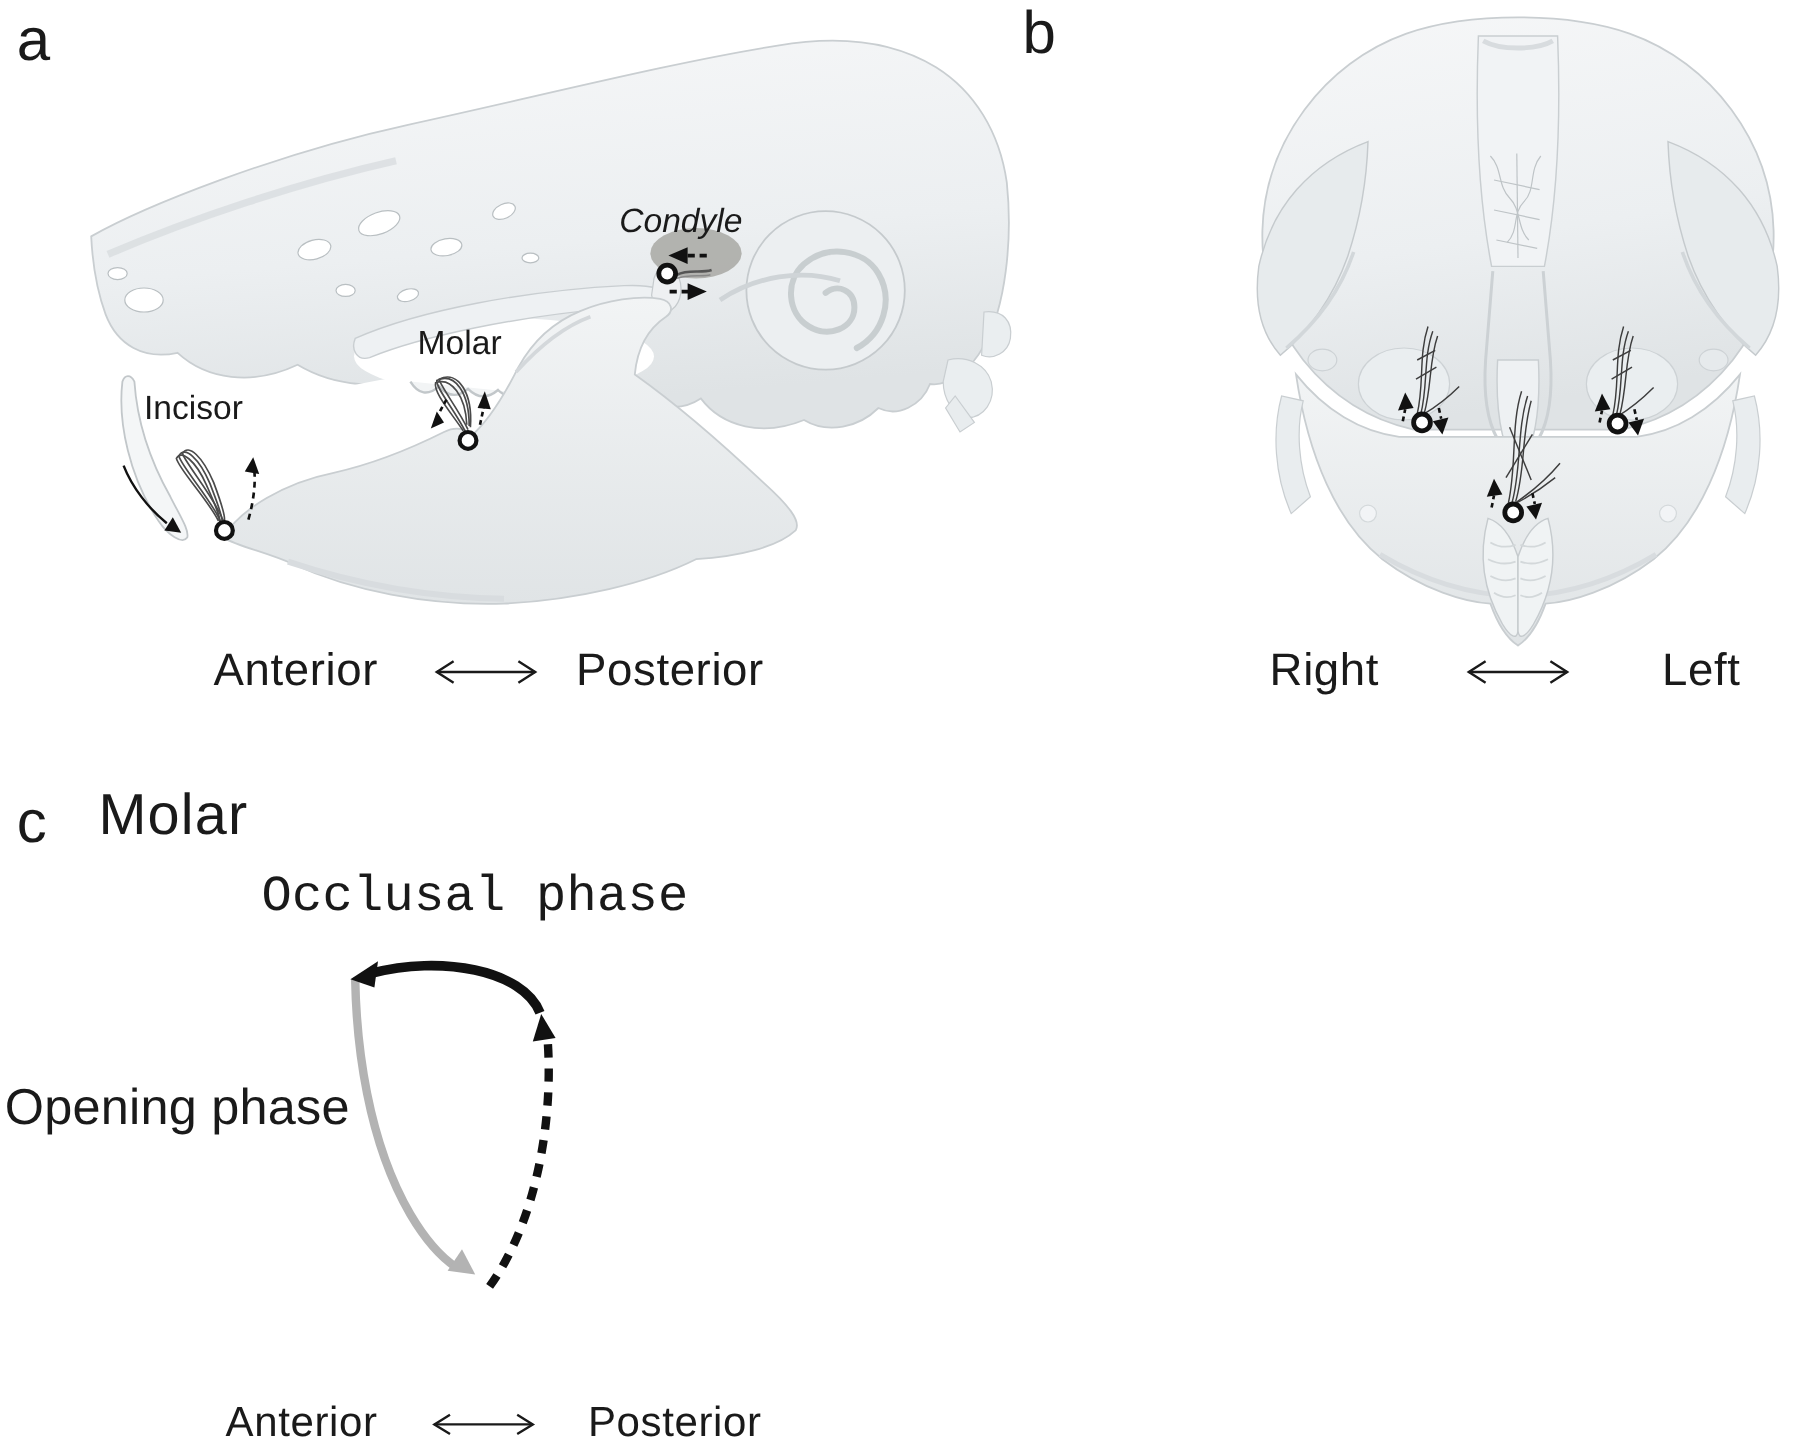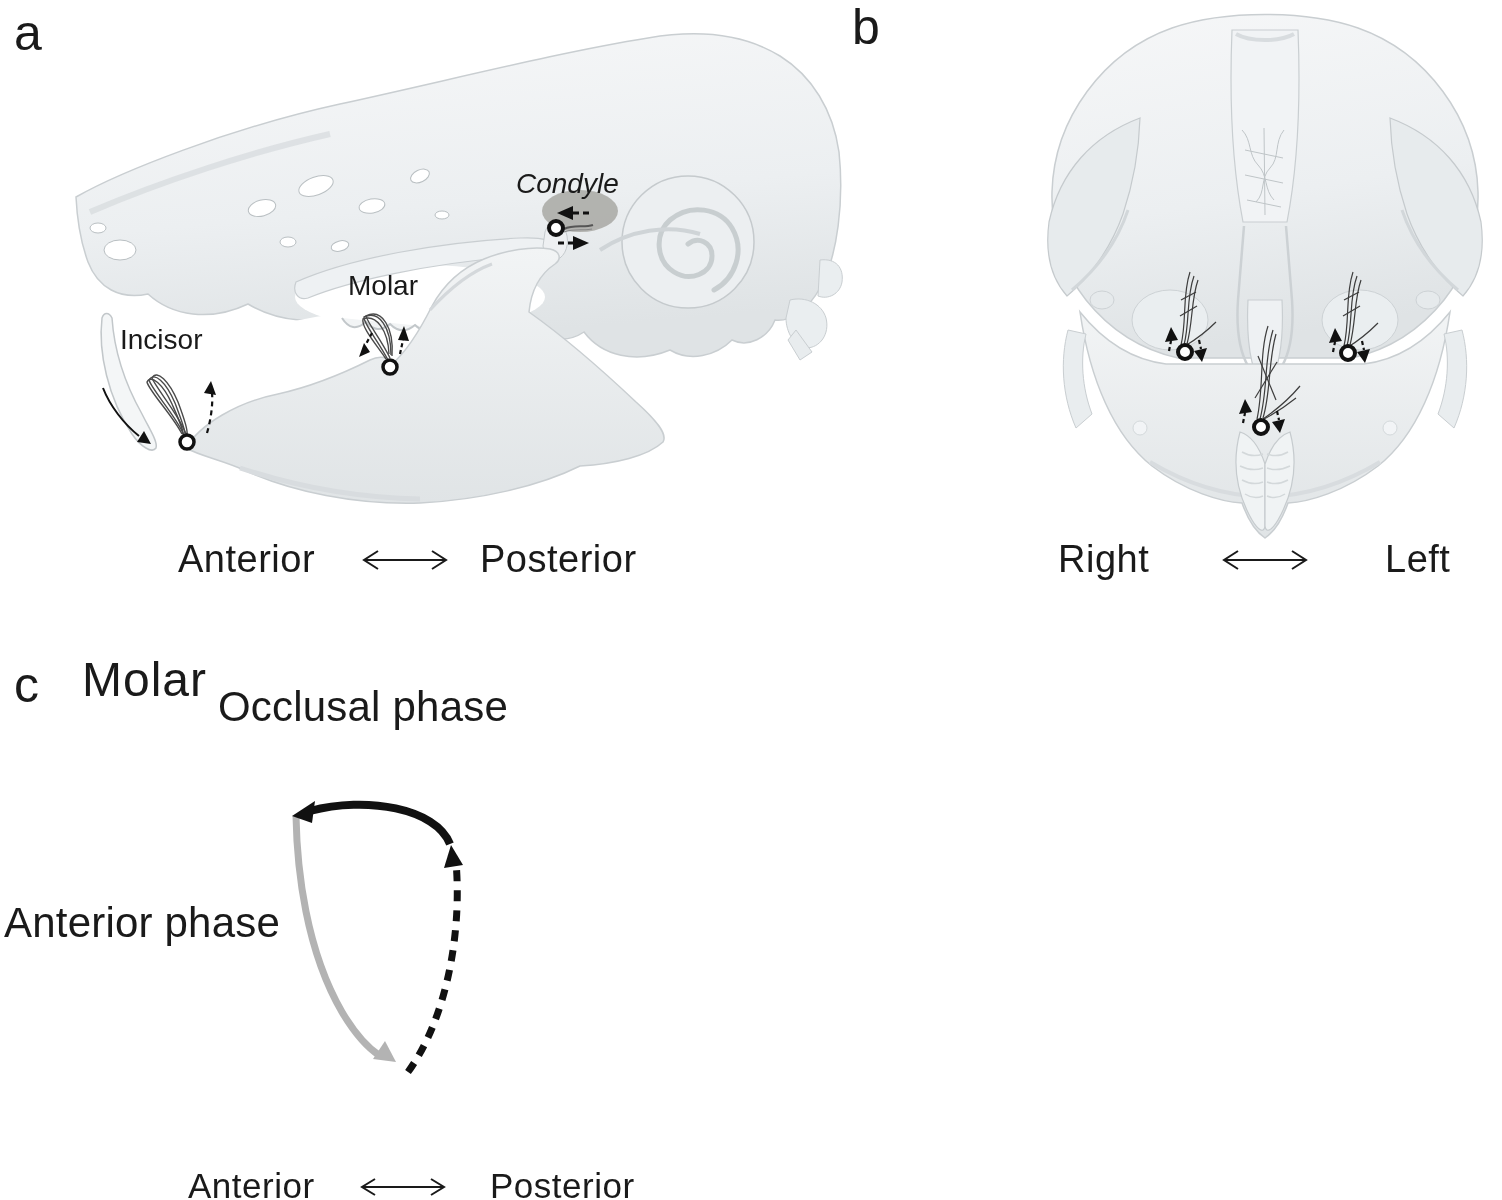--- a/index.html
+++ b/index.html
@@ -259,41 +259,41 @@
   <svg class="abs" style="left:1218px;top:544px;" width="94" height="32" viewBox="0 0 94 32">
     <path d="M 6 16 H 88" stroke="#1a1a1a" stroke-width="2" fill="none"></path>
     <path d="M 20 7 L 6 16 L 20 25" stroke="#1a1a1a" stroke-width="2" fill="none"></path>
     <path d="M 74 7 L 88 16 L 74 25" stroke="#1a1a1a" stroke-width="2" fill="none"></path>
   </svg>
   <div class="abs axis-label" style="left:1385px;top:540px;">Left</div>
 
   <div class="abs panel-letter" style="left:14px;top:660px;">c</div>
   <div class="abs panel-title" style="left:82px;top:656px;">Molar</div>
 
-  <div class="abs phase-label" style="left:218px;top:686px;">Occlusal phase</div>
+  <div class="abs phase-label" style="left:218px;top:726px;font-family:Liberation Mono, monospace;">Occlusal phase</div>
 
   <svg class="abs" style="left:0;top:640px;" width="800" height="560" viewBox="0 0 800 560">
 
     <g>
       <path d="M 296 176 C 297 230 306 310 342 372 C 355 394 368 408 380 416" stroke="#b3b3b3" stroke-width="7" fill="none"></path>
       <path d="M 396 422 L 373 419 L 385 401 Z" fill="#b3b3b3"></path>
     </g>
 
     <g>
       <path d="M 408 432 C 447 378 462 292 456 222" stroke="#111111" stroke-width="7" stroke-dasharray="11 9" fill="none"></path>
       <path d="M 451 205 L 444 228 L 463 225 Z" fill="#111111"></path>
     </g>
 
     <g>
       <path d="M 450 204 C 436 168 366 156 310 171" stroke="#111111" stroke-width="8" fill="none"></path>
       <path d="M 292 176 L 315 161 L 312 183 Z" fill="#111111"></path>
     </g>
   </svg>
 
-  <div class="abs phase-label" style="left:4px;top:902px;">Anterior phase</div>
+  <div class="abs phase-label" style="left:4px;top:902px;">Opening phase</div>
 
   <div class="abs axis-label-sm" style="left:188px;top:1168px;">Anterior</div>
   <svg class="abs" style="left:356px;top:1172px;" width="94" height="30" viewBox="0 0 94 30">
     <path d="M 6 15 H 88" stroke="#1a1a1a" stroke-width="2" fill="none"></path>
     <path d="M 19 7 L 6 15 L 19 23" stroke="#1a1a1a" stroke-width="2" fill="none"></path>
     <path d="M 75 7 L 88 15 L 75 23" stroke="#1a1a1a" stroke-width="2" fill="none"></path>
   </svg>
   <div class="abs axis-label-sm" style="left:490px;top:1168px;">Posterior</div>
 
 </div>

